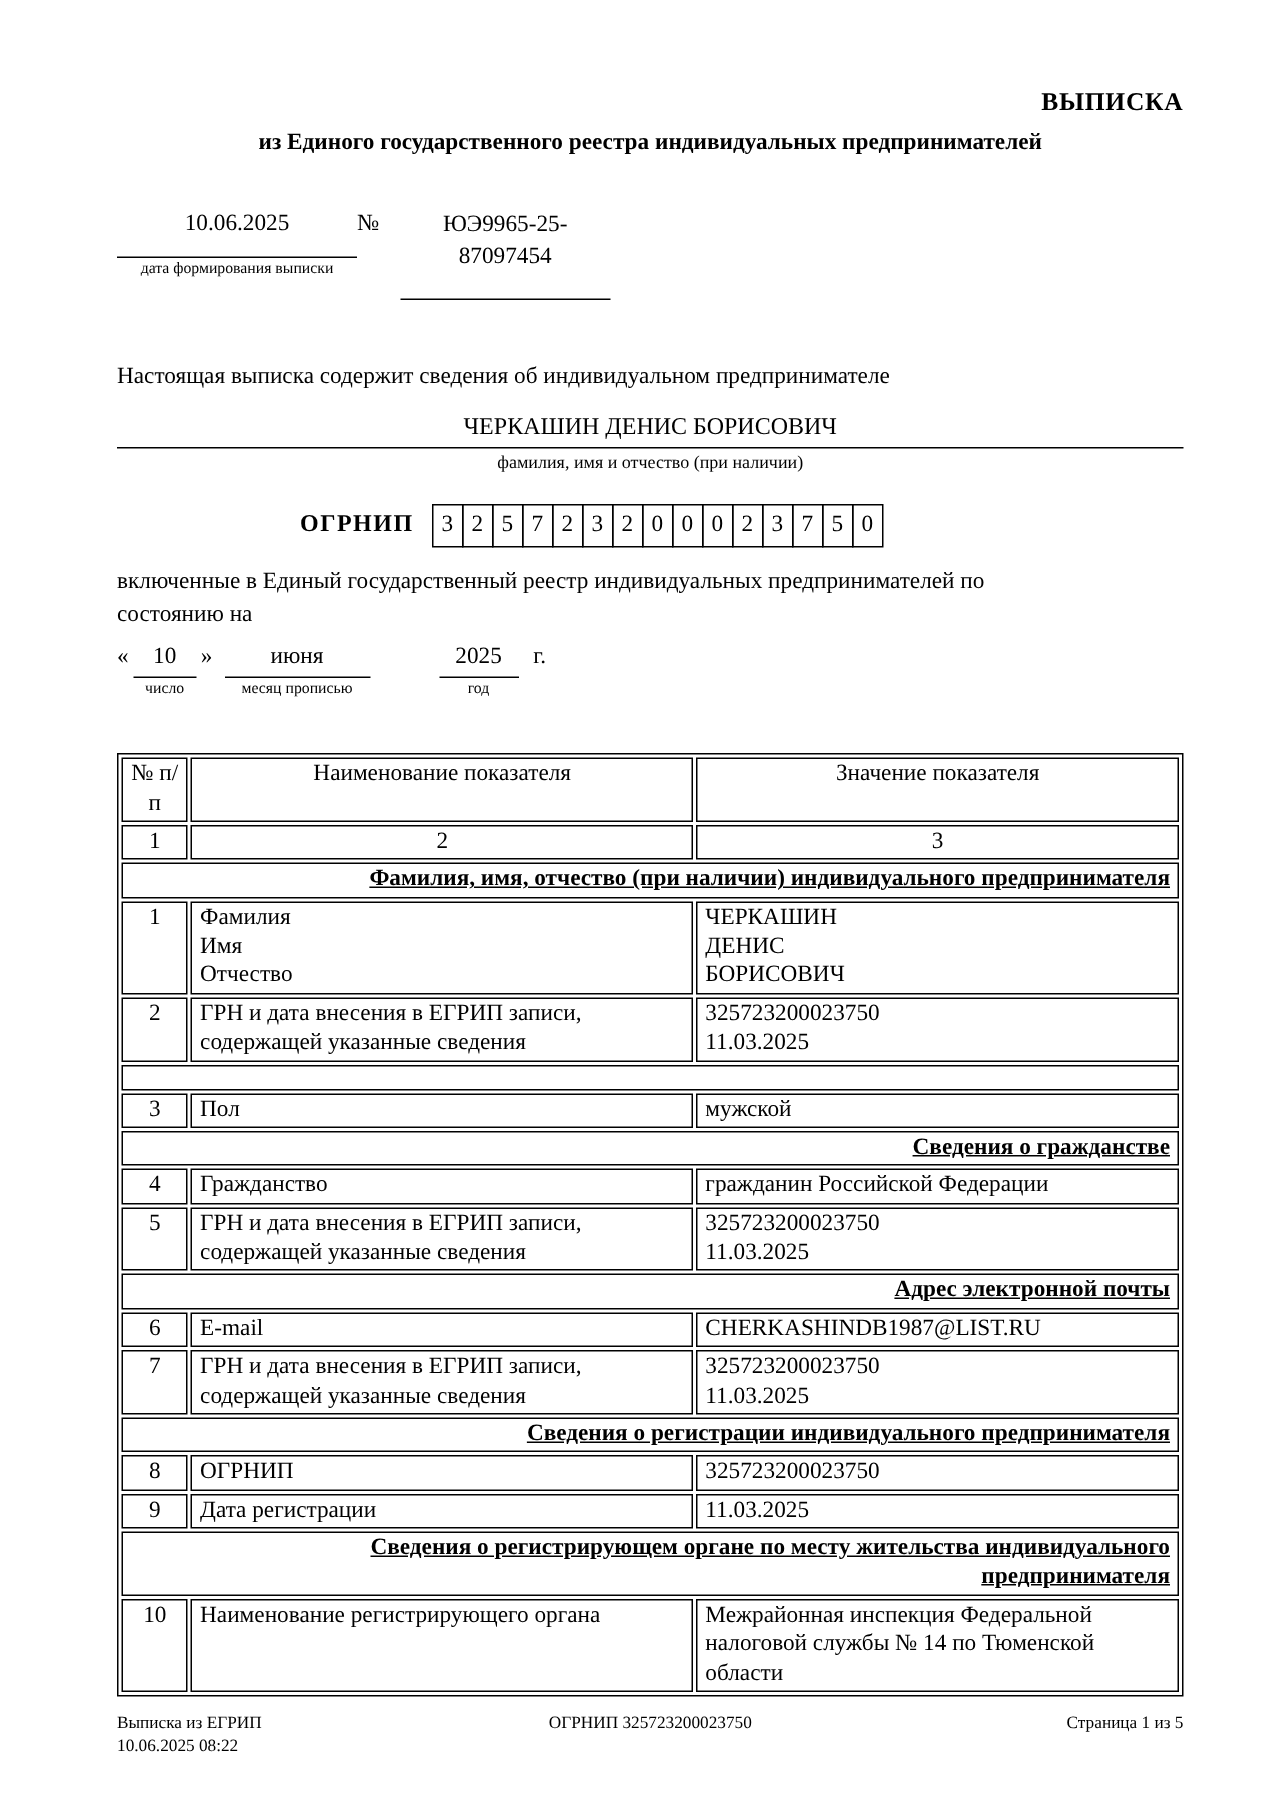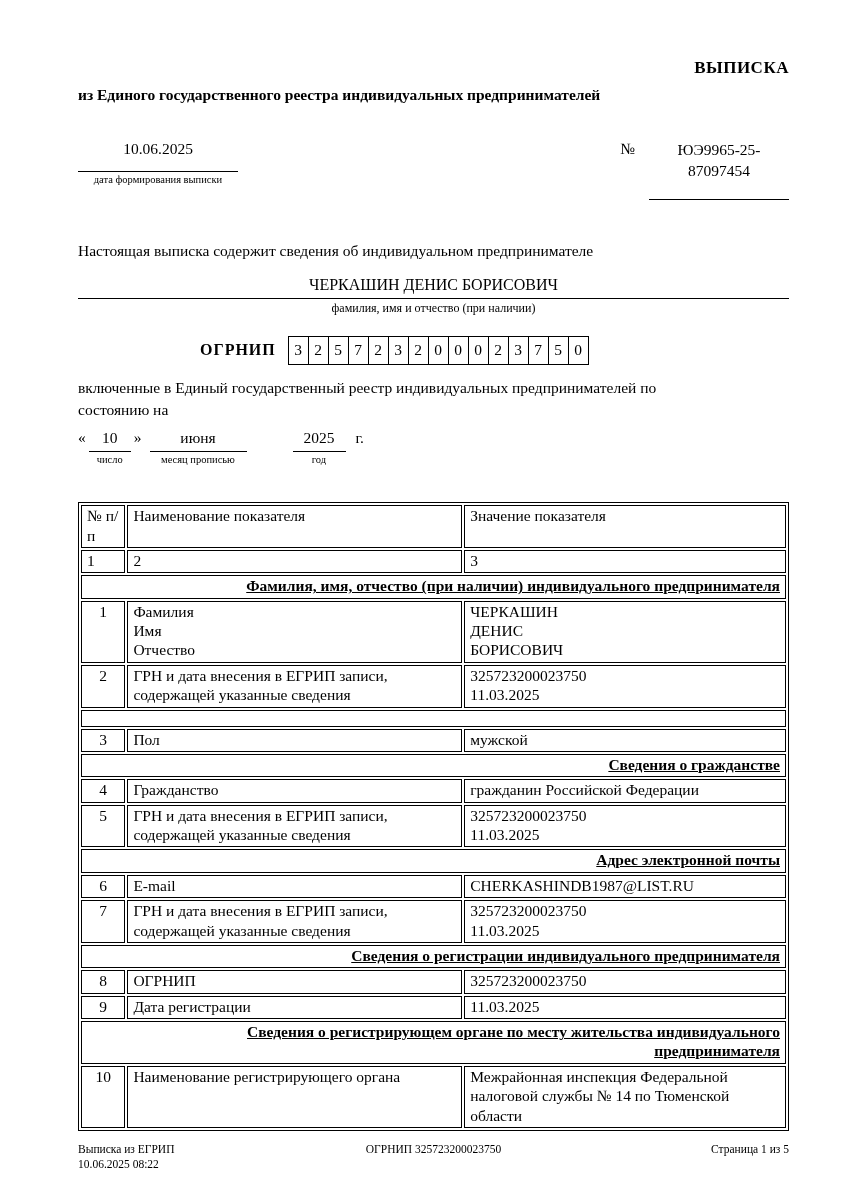--- a/index.html
+++ b/index.html
@@ -9,23 +9,23 @@
     box-sizing:border-box;
     padding:58px 59px 0 78px;
     background:#ffffff;
     color:#000;
     font-family:"Liberation Serif", serif;
     overflow:hidden;
   }
   .pre { white-space:pre-line; }
 
   .doc-title { text-align:right; font-weight:bold; font-size:17px; letter-spacing:0.5px; }
-  .doc-subtitle { font-weight:bold; font-size:15.5px; margin-top:8px; }
-
-  .meta-row { display:flex; justify-content:space-between; margin-top:36px; }
+  .doc-subtitle { text-align:center; font-weight:bold; font-size:15.5px; margin-top:8px; }
+
+  .meta-row { display:flex; margin-top:36px; }
   .meta-left { width:160px; text-align:center; }
   .meta-left .value { font-size:15.5px; padding-bottom:13px; border-bottom:1px solid #000; }
   .meta-left .label { font-size:10.5px; padding-top:2px; }
   .meta-right { display:flex; align-items:flex-start; gap:14px; }
   .num-sign { font-size:15.5px; }
   .num-block { width:140px; text-align:center; font-size:15.5px; line-height:1.35;
                border-bottom:1px solid #000; padding-bottom:17px; }
 
   .lead { margin-top:42px; font-size:15.5px; }
 
@@ -50,21 +50,21 @@
   .field .fl { font-size:10.5px; padding-top:2px; }
   .f-day { width:42px; }
   .f-month { width:97px; margin-left:8px; }
   .f-year { width:53px; margin-left:46px; }
   .g-suffix { margin-left:10px; }
 
   .reg-table { margin-top:37px; width:711px; table-layout:fixed;
                border-collapse:separate; border-spacing:2px;
                border:1px solid #000; font-size:15.5px; }
   .reg-table td { border:1px solid #000; padding:0 5px 2px 5px; vertical-align:top; line-height:1.25; }
-  .t-head td, .t-colnums td { text-align:left; }
+  .t-head td, .t-colnums td { text-align:center; }
   .t-section td { text-align:right; font-weight:bold;text-decoration:underline; }
   .c-num { text-align:center; }
   .t-empty td { height:13px; }
 
   .footer { position:absolute; top:1142px; left:78px; right:59px;
             display:flex; justify-content:space-between; font-size:11.5px; line-height:1.3; }
   .f-center { position:absolute; left:50%; transform:translateX(-50%); }
 </style>
 </head>
 <body>

